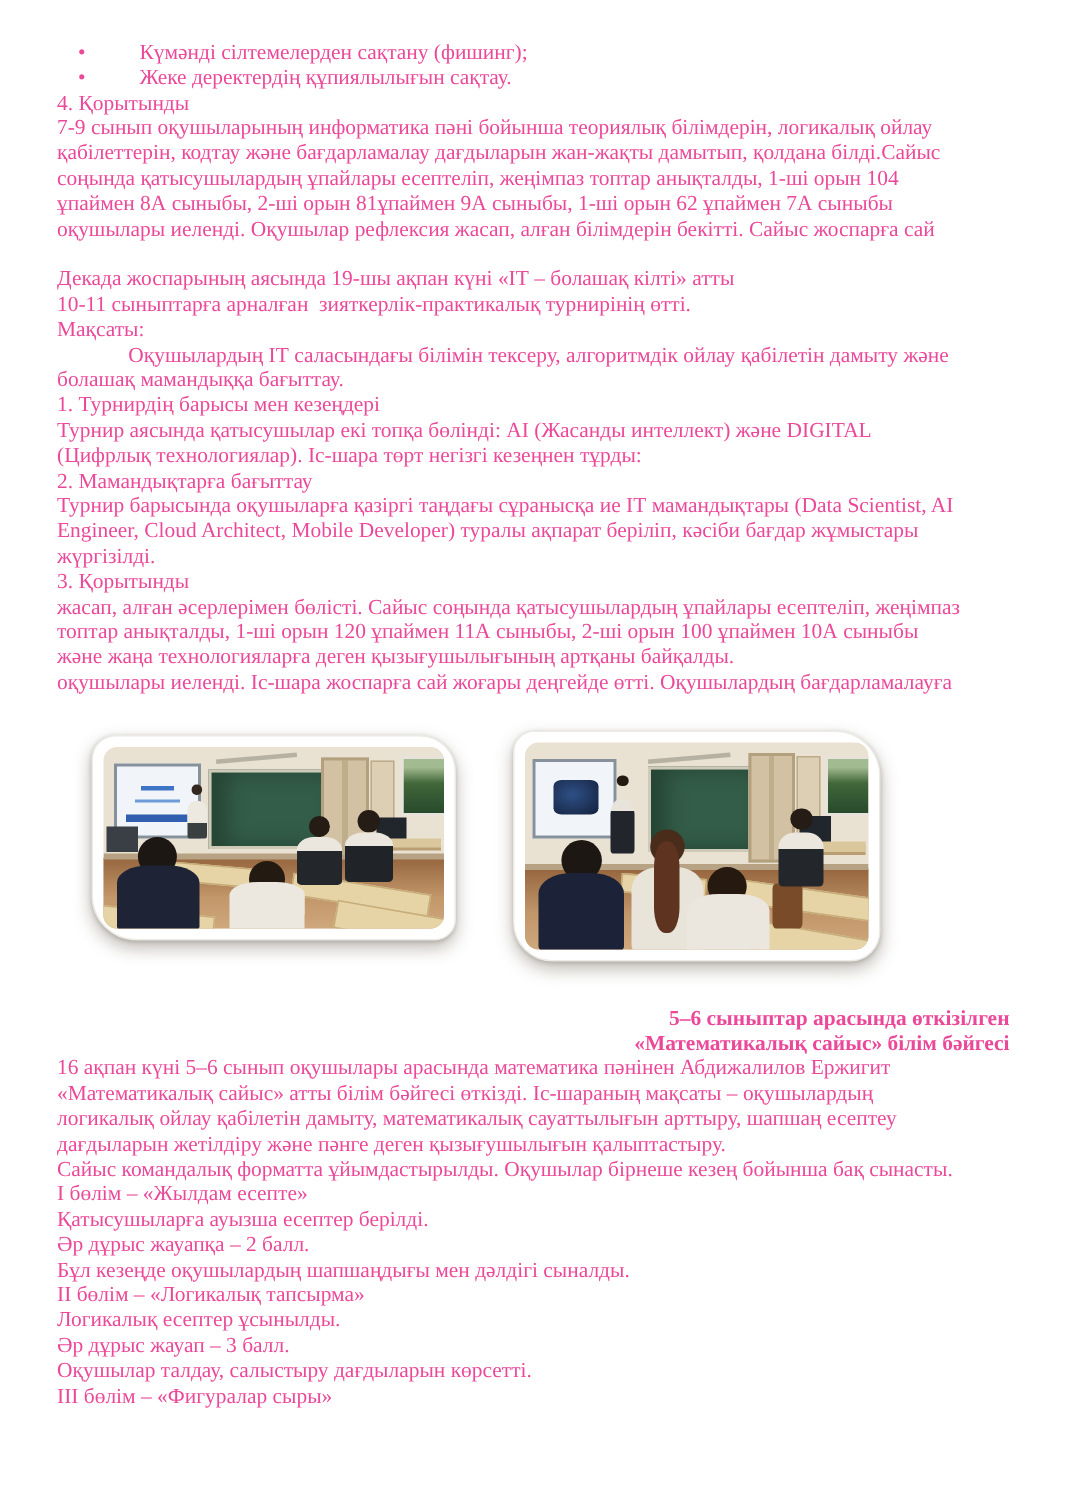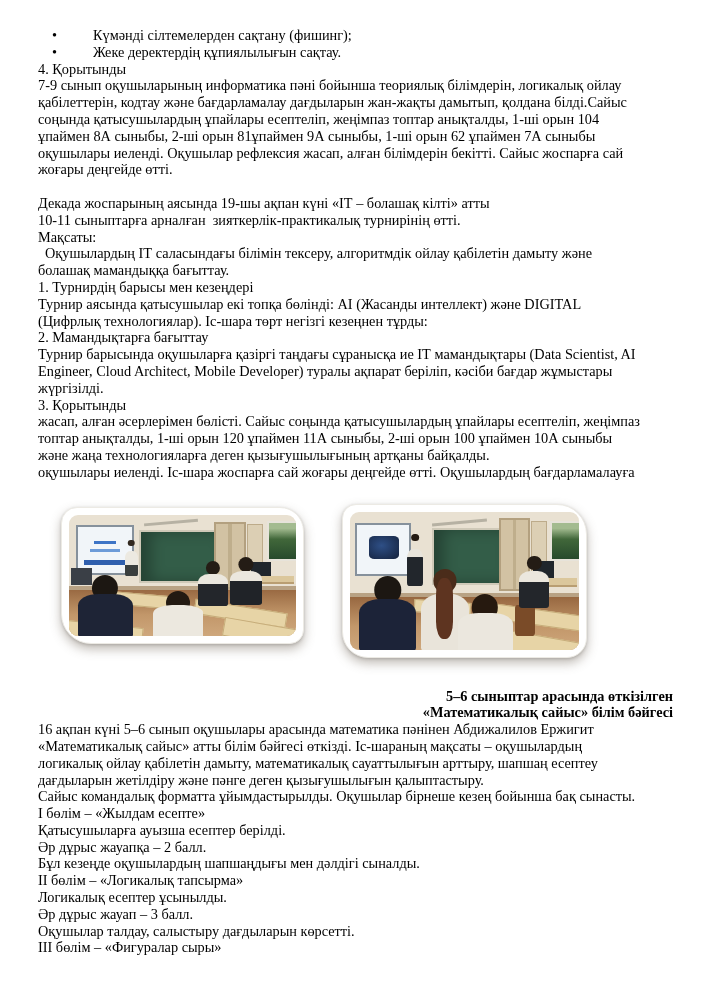--- a/index.html
+++ b/index.html
@@ -3,32 +3,32 @@
 <meta charset="utf-8">
 <style>
   html,body{margin:0;padding:0;background:#ffffff;}
   .page{
     position:relative;
     width:711px;height:1008px;
     margin:0 auto;
     background:#ffffff;
     overflow:hidden;
     font-family:"Liberation Serif","DejaVu Serif",serif;
-    color:#000000;
+    color:#ec4899;
   }
   .content{padding:27px 38px 0 38px;}
   .line{
     height:16.8px;line-height:16.8px;
     font-size:14.3px;
     white-space:pre;
     overflow:visible;
   }
   .line.bold{font-weight:400;}
   .line.center{text-align:right;font-weight:700;}
-  .line.indent{padding-left:7px;}
+  .line.indent{padding-left:7px;text-align:center;}
   .line.blank{height:16.8px;}
   .bdot{display:inline-block;margin-left:14px;width:41px;}
   .line.mixed b{font-weight:400;}
 
   
   .photos-row{position:relative;height:154px;margin-top:23px;}
   .photo-frame{
     position:absolute;background:#fff;padding:7px;box-sizing:border-box;
     border:1px solid #eceae4;
     box-shadow:0 5px 11px rgba(112,101,88,.45),0 1px 3px rgba(0,0,0,.18);
@@ -72,21 +72,20 @@
 
     <div id="section-a">
         <div class="line bullet"><span class="bdot">•</span><span>Күмәнді сілтемелерден сақтану (фишинг);</span></div>
         <div class="line bullet"><span class="bdot">•</span><span>Жеке деректердің құпиялылығын сақтау.</span></div>
         <div class="line bold">4. Қорытынды</div>
         <div class="line normal">7-9 сынып оқушыларының информатика пәні бойынша теориялық білімдерін, логикалық ойлау</div>
         <div class="line normal">қабілеттерін, кодтау және бағдарламалау дағдыларын жан-жақты дамытып, қолдана білді.Сайыс</div>
         <div class="line normal">соңында қатысушылардың ұпайлары есептеліп, жеңімпаз топтар анықталды, 1-ші орын 104</div>
         <div class="line normal">ұпаймен 8А сыныбы, 2-ші орын 81ұпаймен 9А сыныбы, 1-ші орын 62 ұпаймен 7А сыныбы</div>
         <div class="line normal">оқушылары иеленді. Оқушылар рефлексия жасап, алған білімдерін бекітті. Сайыс жоспарға сай</div>
-        <div class="line normal">жоғары деңгейде өтті.</div>
         <div class="line blank"></div>
         <div class="line mixed"><span>Декада жоспарының аясында 19-шы ақпан күні </span><b>«ІТ – болашақ кілті»</b><span> атты</span></div>
         <div class="line normal">10-11 сыныптарға арналған  зияткерлік-практикалық турнирінің өтті.</div>
         <div class="line bold">Мақсаты:</div>
         <div class="line indent">Оқушылардың ІТ саласындағы білімін тексеру, алгоритмдік ойлау қабілетін дамыту және</div>
         <div class="line normal">болашақ мамандыққа бағыттау.</div>
         <div class="line bold">1. Турнирдің барысы мен кезеңдері</div>
         <div class="line normal">Турнир аясында қатысушылар екі топқа бөлінді: АІ (Жасанды интеллект) және DIGITAL</div>
         <div class="line normal">(Цифрлық технологиялар). Іс-шара төрт негізгі кезеңнен тұрды:</div>
         <div class="line bold">2. Мамандықтарға бағыттау</div>

